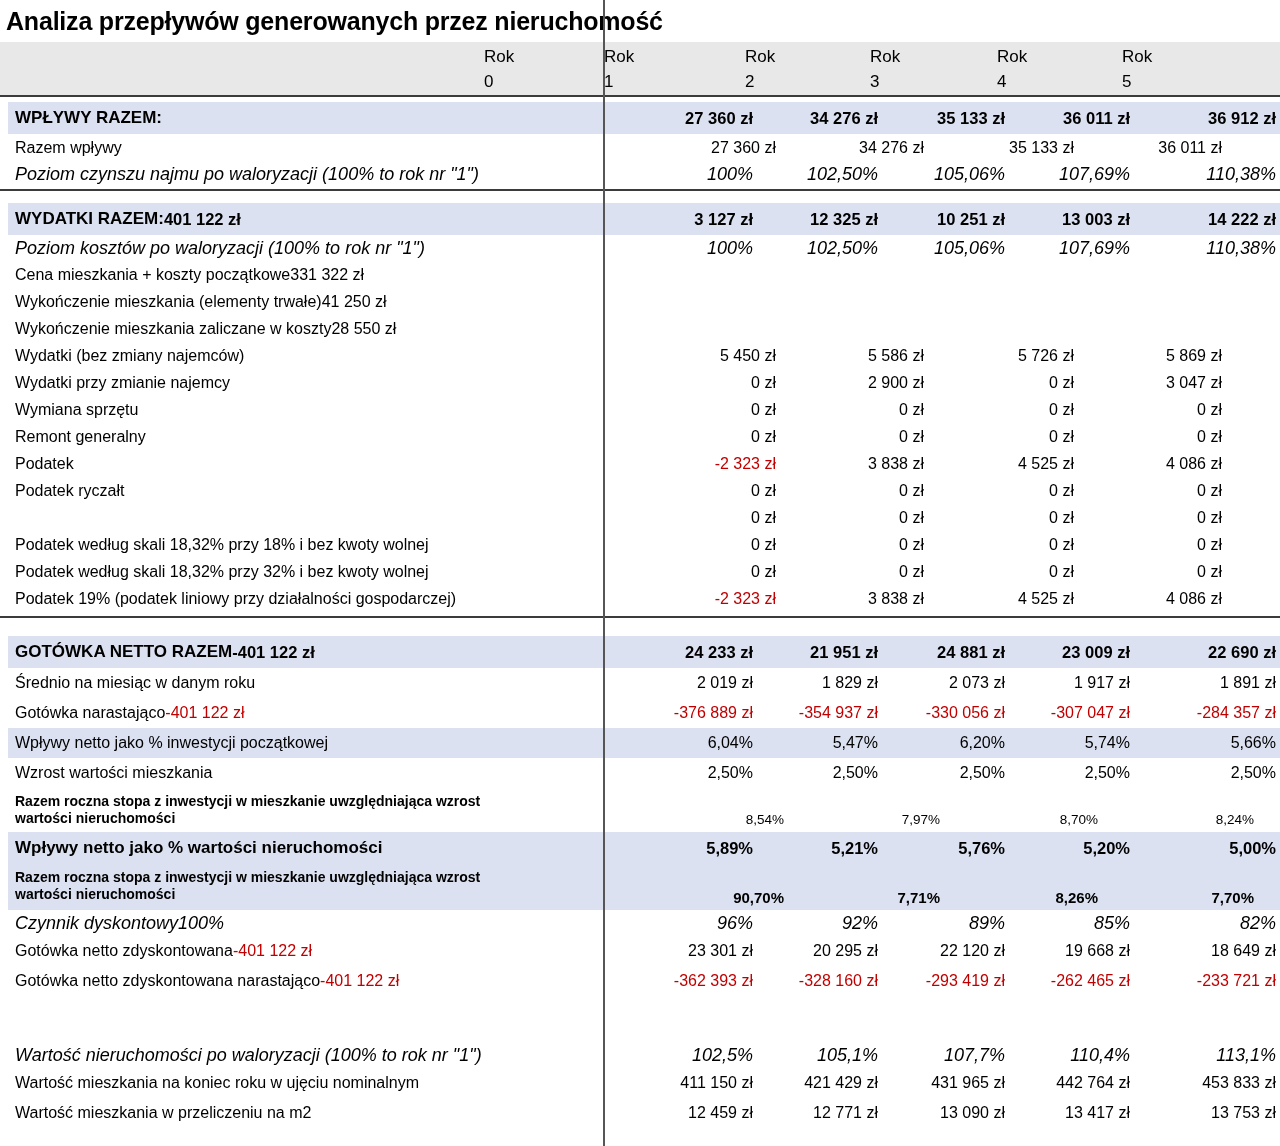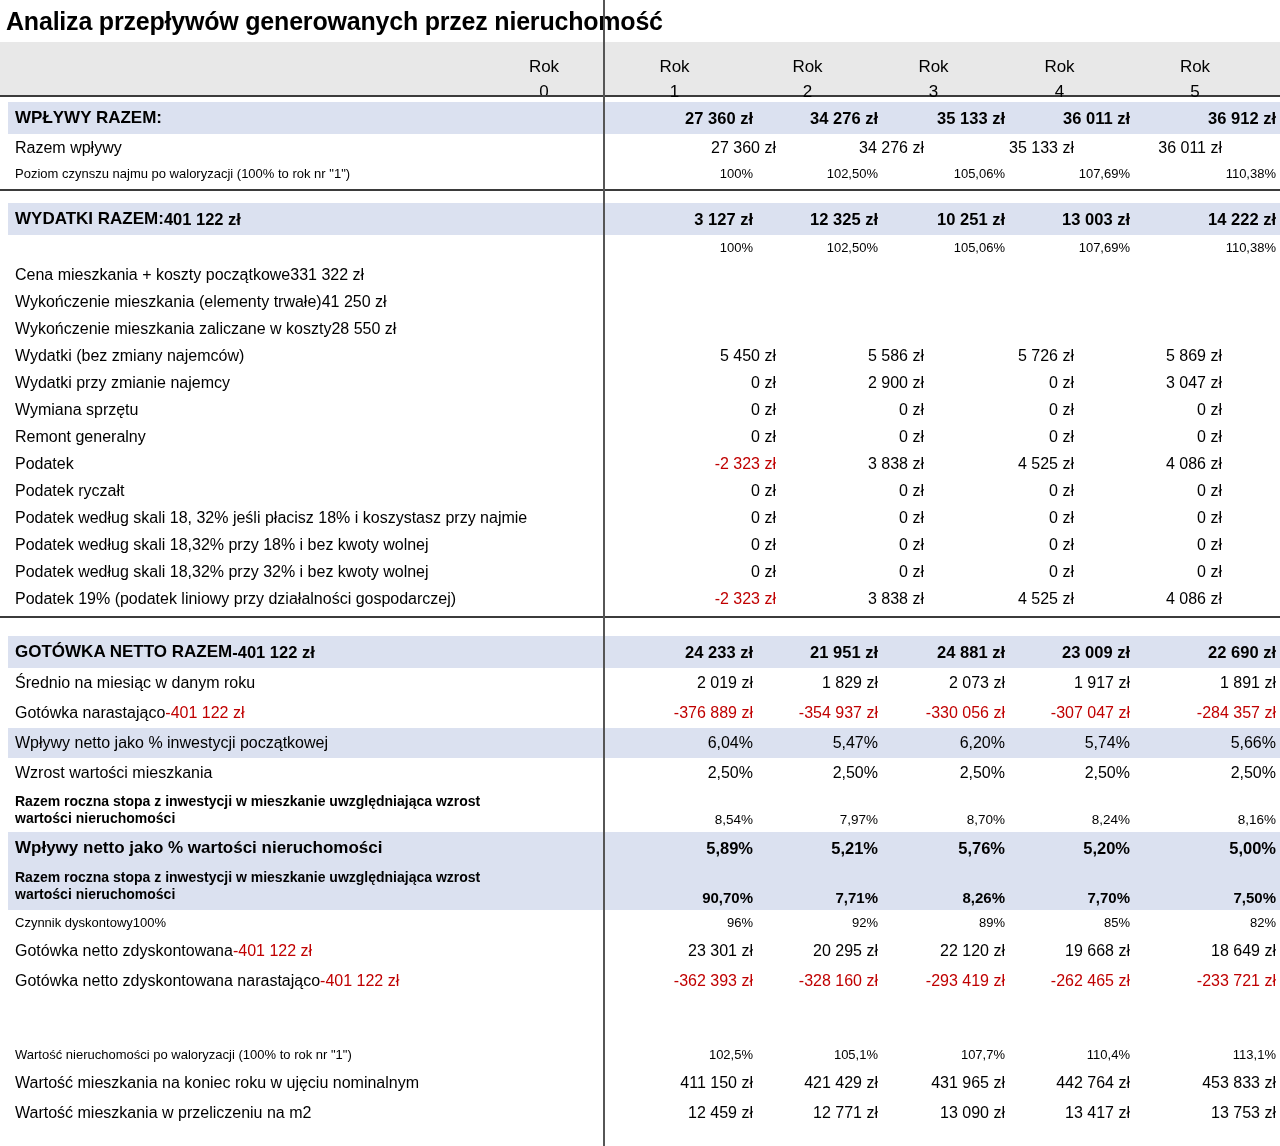--- a/index.html
+++ b/index.html
@@ -6,39 +6,39 @@
   .sheet {
     position:relative; width:1280px; height:1146px; overflow:hidden;
     background:#fff; color:#000;
     font-family:"Liberation Sans", sans-serif;
     --band:#dbe1f0; --header:#e8e8e8; --negative:#c00000; --rule:#3b3b3b; --divider:#565656;
   }
   .vline { position:absolute; left:603px; top:0; width:2px; height:100%; background:var(--divider); z-index:5; }
   .title { font-size:25px; font-weight:700; height:35px; padding:7px 0 0 6px; white-space:nowrap; letter-spacing:-0.2px; }
   .header-band { display:flex; height:53px; background:var(--header); border-bottom:2px solid var(--rule); }
   .header-band .labelcol { width:604px; display:flex; justify-content:flex-end; overflow:hidden; }
-  .hcell { text-align:center; padding-top:12px; }
+  .hcell { padding-top:2px; }
   .hcell div { height:25px; line-height:25px; font-size:17px; }
   .hc0 { width:120px; }
   .w1 { width:141px; } .w2 { width:125px; } .w3 { width:127px; } .w4 { width:125px; } .w5 { width:146px; }
 
   .row { display:flex;margin-left:8px; }
   .labelcol { width:604px; display:flex; overflow:hidden; flex:0 0 auto; }
   .c-label { flex:0 0 auto; white-space:nowrap; padding-left:7px; }
   .c-v0 { flex:1 1 auto; min-width:0; text-align:right; padding-right:6px; white-space:nowrap; }
   .c-val { white-space:nowrap; text-align:right; flex:0 0 auto; }
   .red { color:var(--negative); }
 
   .s-normal   { height:27px; line-height:27px; font-size:16px;gap:23px; }
   .s-tall     { height:30px; line-height:30px; font-size:16px; }
-  .s-italic   { height:26px; line-height:26px; font-size:13px; }
+  .s-italic   { height:26px; line-height:26px; font-size:18px; font-style:italic; }
   .s-section  { height:32px; line-height:32px; font-size:16.5px; font-weight:700; background:var(--band); }
   .s-section .c-label { font-size:17px; }
   .s-band     { height:30px; line-height:30px; font-size:16px; background:var(--band); }
-  .s-twoline, .s-twoline-band { align-items:stretch; }
+  .s-twoline, .s-twoline-band { align-items:stretch;gap:31px; }
   .s-twoline  { height:44px; font-size:13.5px; }
   .s-twoline-band { height:46px; font-size:15px; background:var(--band); }
   .s-twoline .c-label, .s-twoline-band .c-label {
     white-space:normal; font-weight:700; font-size:14px; line-height:17px; padding-top:5px; max-width:480px;
   }
   .s-twoline .c-val, .s-twoline-band .c-val { align-self:flex-end; line-height:24px; }
   .s-twoline-band .c-val { font-weight:700; }
 
   .gap { width:100%; }
   .hrule { width:100%; height:2px; background:var(--rule); }
@@ -124,20 +124,21 @@
     </div>
     <span class="c-val w1">3 127 zł</span>
     <span class="c-val w2">12 325 zł</span>
     <span class="c-val w3">10 251 zł</span>
     <span class="c-val w4">13 003 zł</span>
     <span class="c-val w5">14 222 zł</span>
   </div>
 
   <div class="row s-italic">
     <div class="labelcol">
+      <span class="c-label">Poziom kosztów po waloryzacji (100% to rok nr "1")</span>
       <span class="c-val c-v0"></span>
     </div>
     <span class="c-val w1">100%</span>
     <span class="c-val w2">102,50%</span>
     <span class="c-val w3">105,06%</span>
     <span class="c-val w4">107,69%</span>
     <span class="c-val w5">110,38%</span>
   </div>
 
   <div class="row s-normal">
@@ -243,21 +244,20 @@
     </div>
     <span class="c-val w1">0 zł</span>
     <span class="c-val w2">0 zł</span>
     <span class="c-val w3">0 zł</span>
     <span class="c-val w4">0 zł</span>
     <span class="c-val w5">0 zł</span>
   </div>
 
   <div class="row s-normal">
     <div class="labelcol">
-      <span class="c-label">Podatek według skali 18, 32% jeśli płacisz 18% i koszystasz przy najmie</span>
       <span class="c-val c-v0"></span>
     </div>
     <span class="c-val w1">0 zł</span>
     <span class="c-val w2">0 zł</span>
     <span class="c-val w3">0 zł</span>
     <span class="c-val w4">0 zł</span>
     <span class="c-val w5">0 zł</span>
   </div>
 
   <div class="row s-normal">

